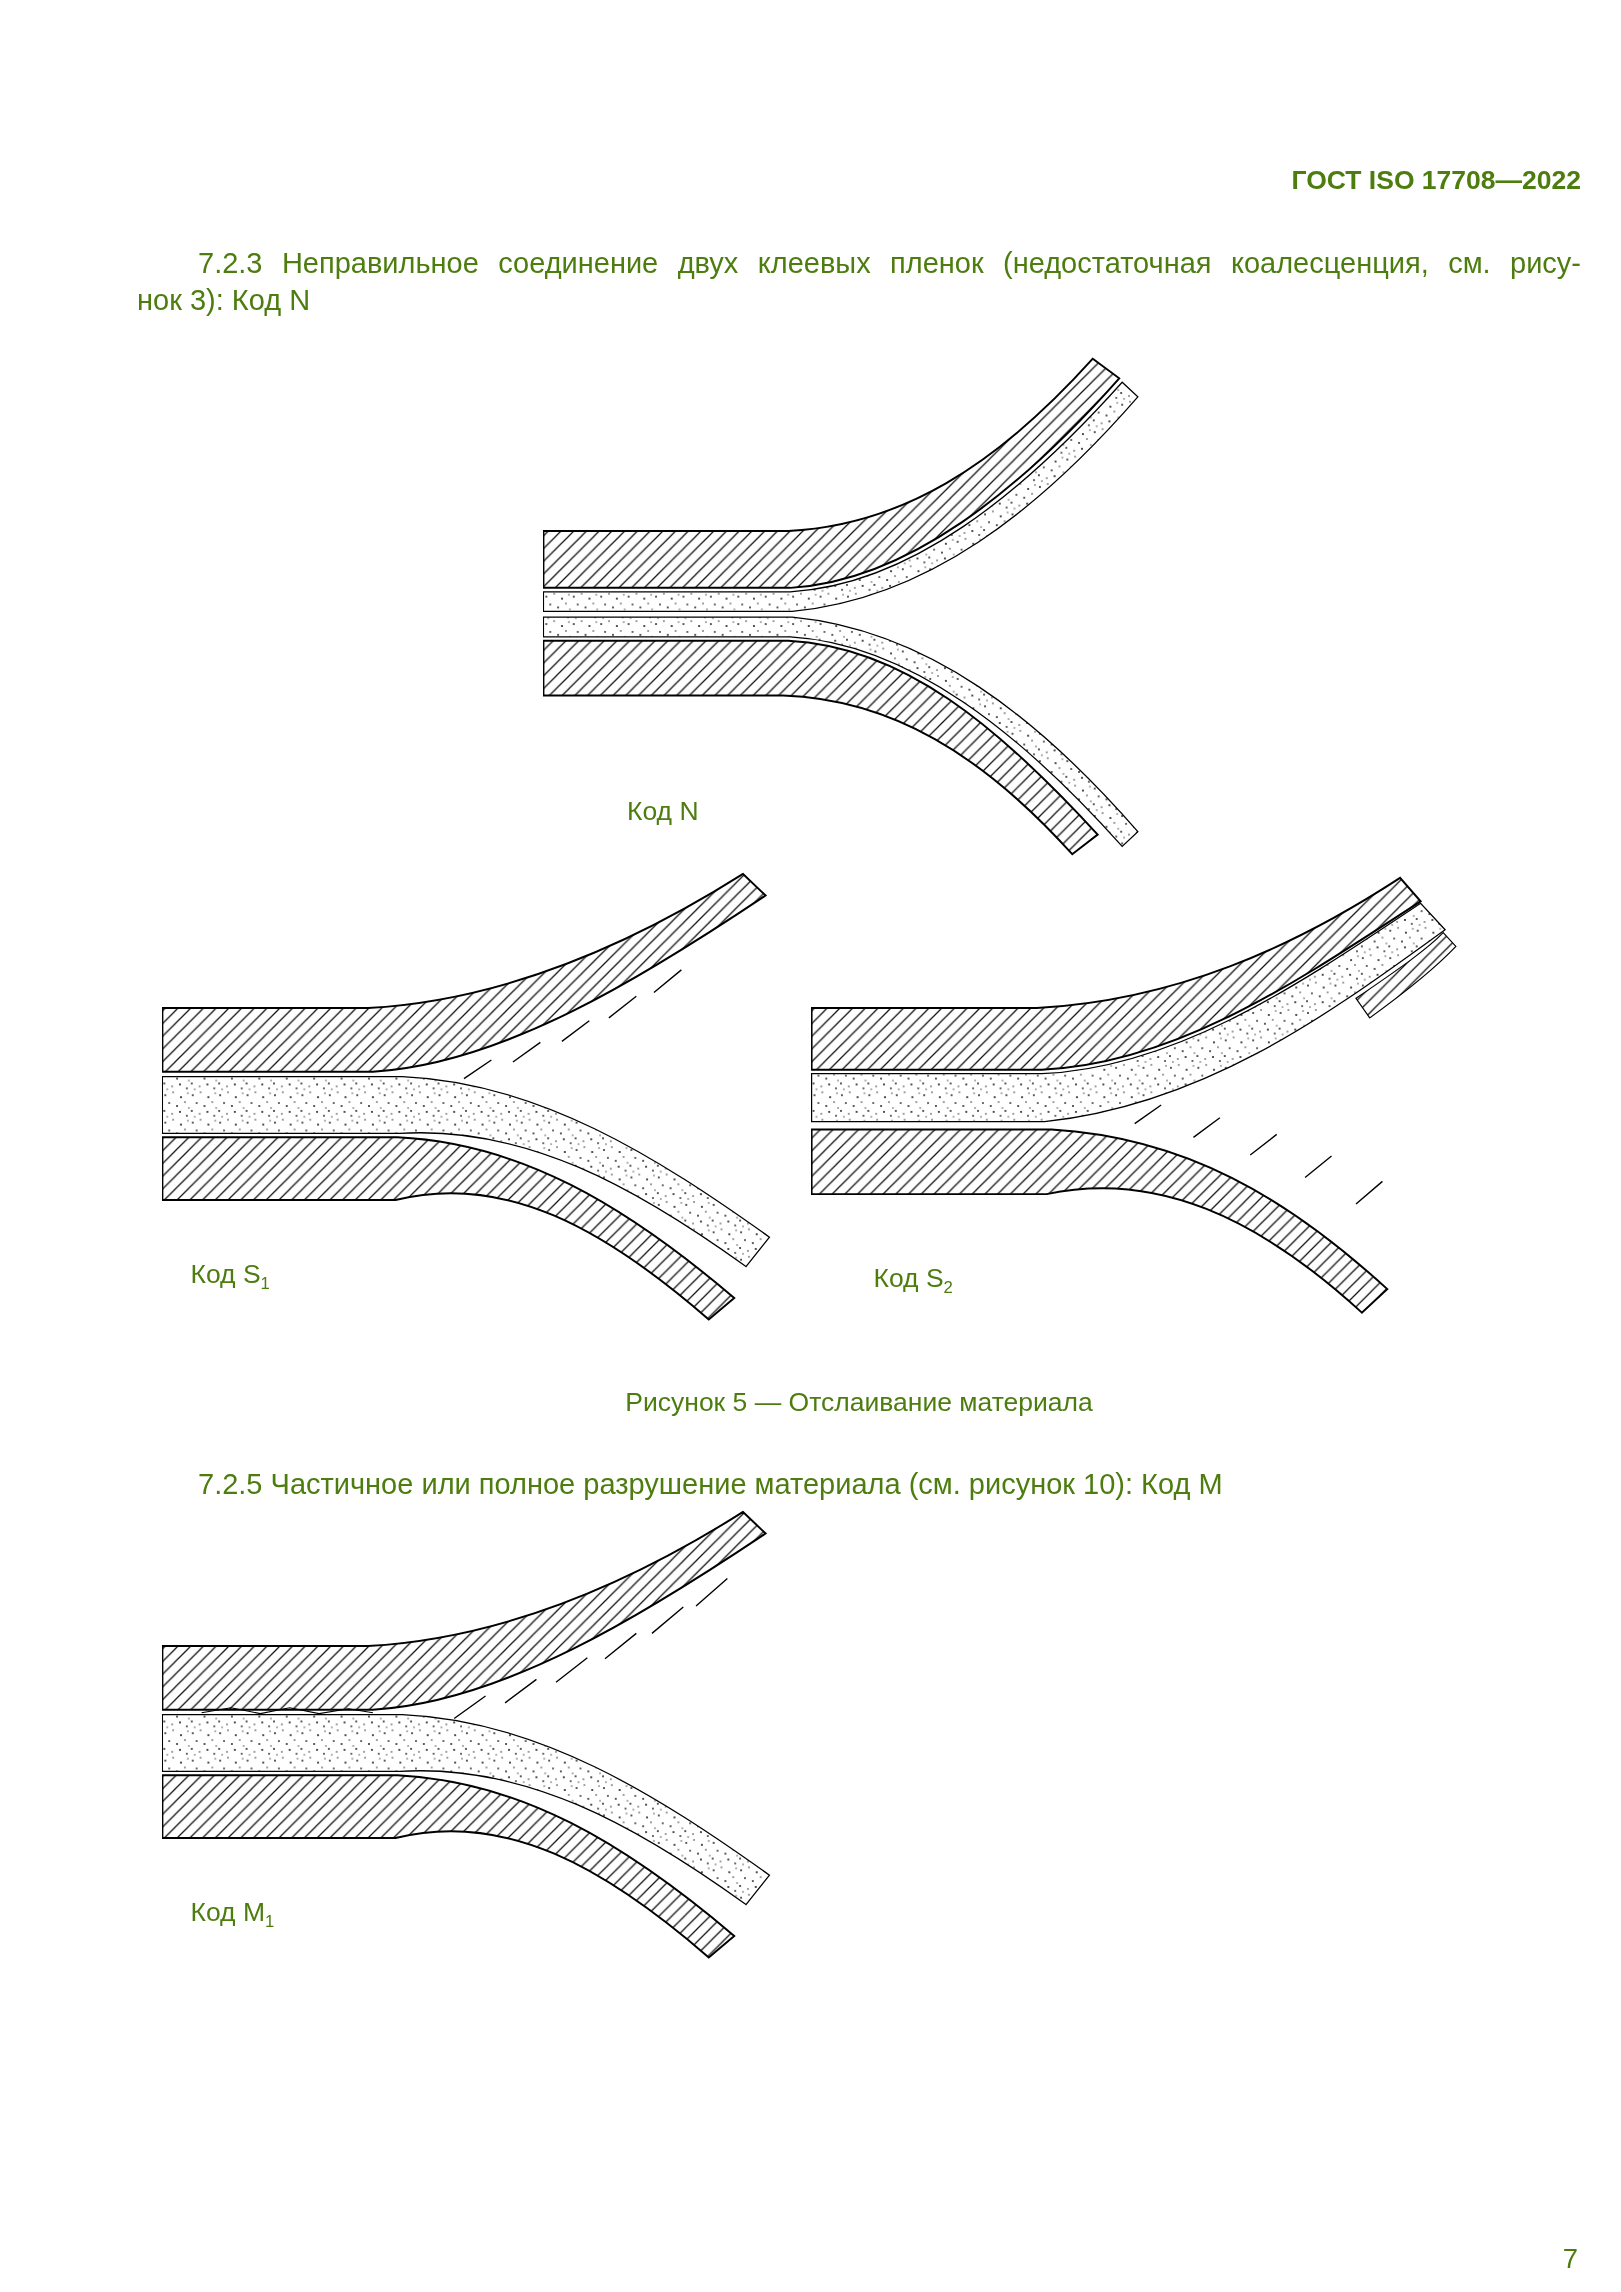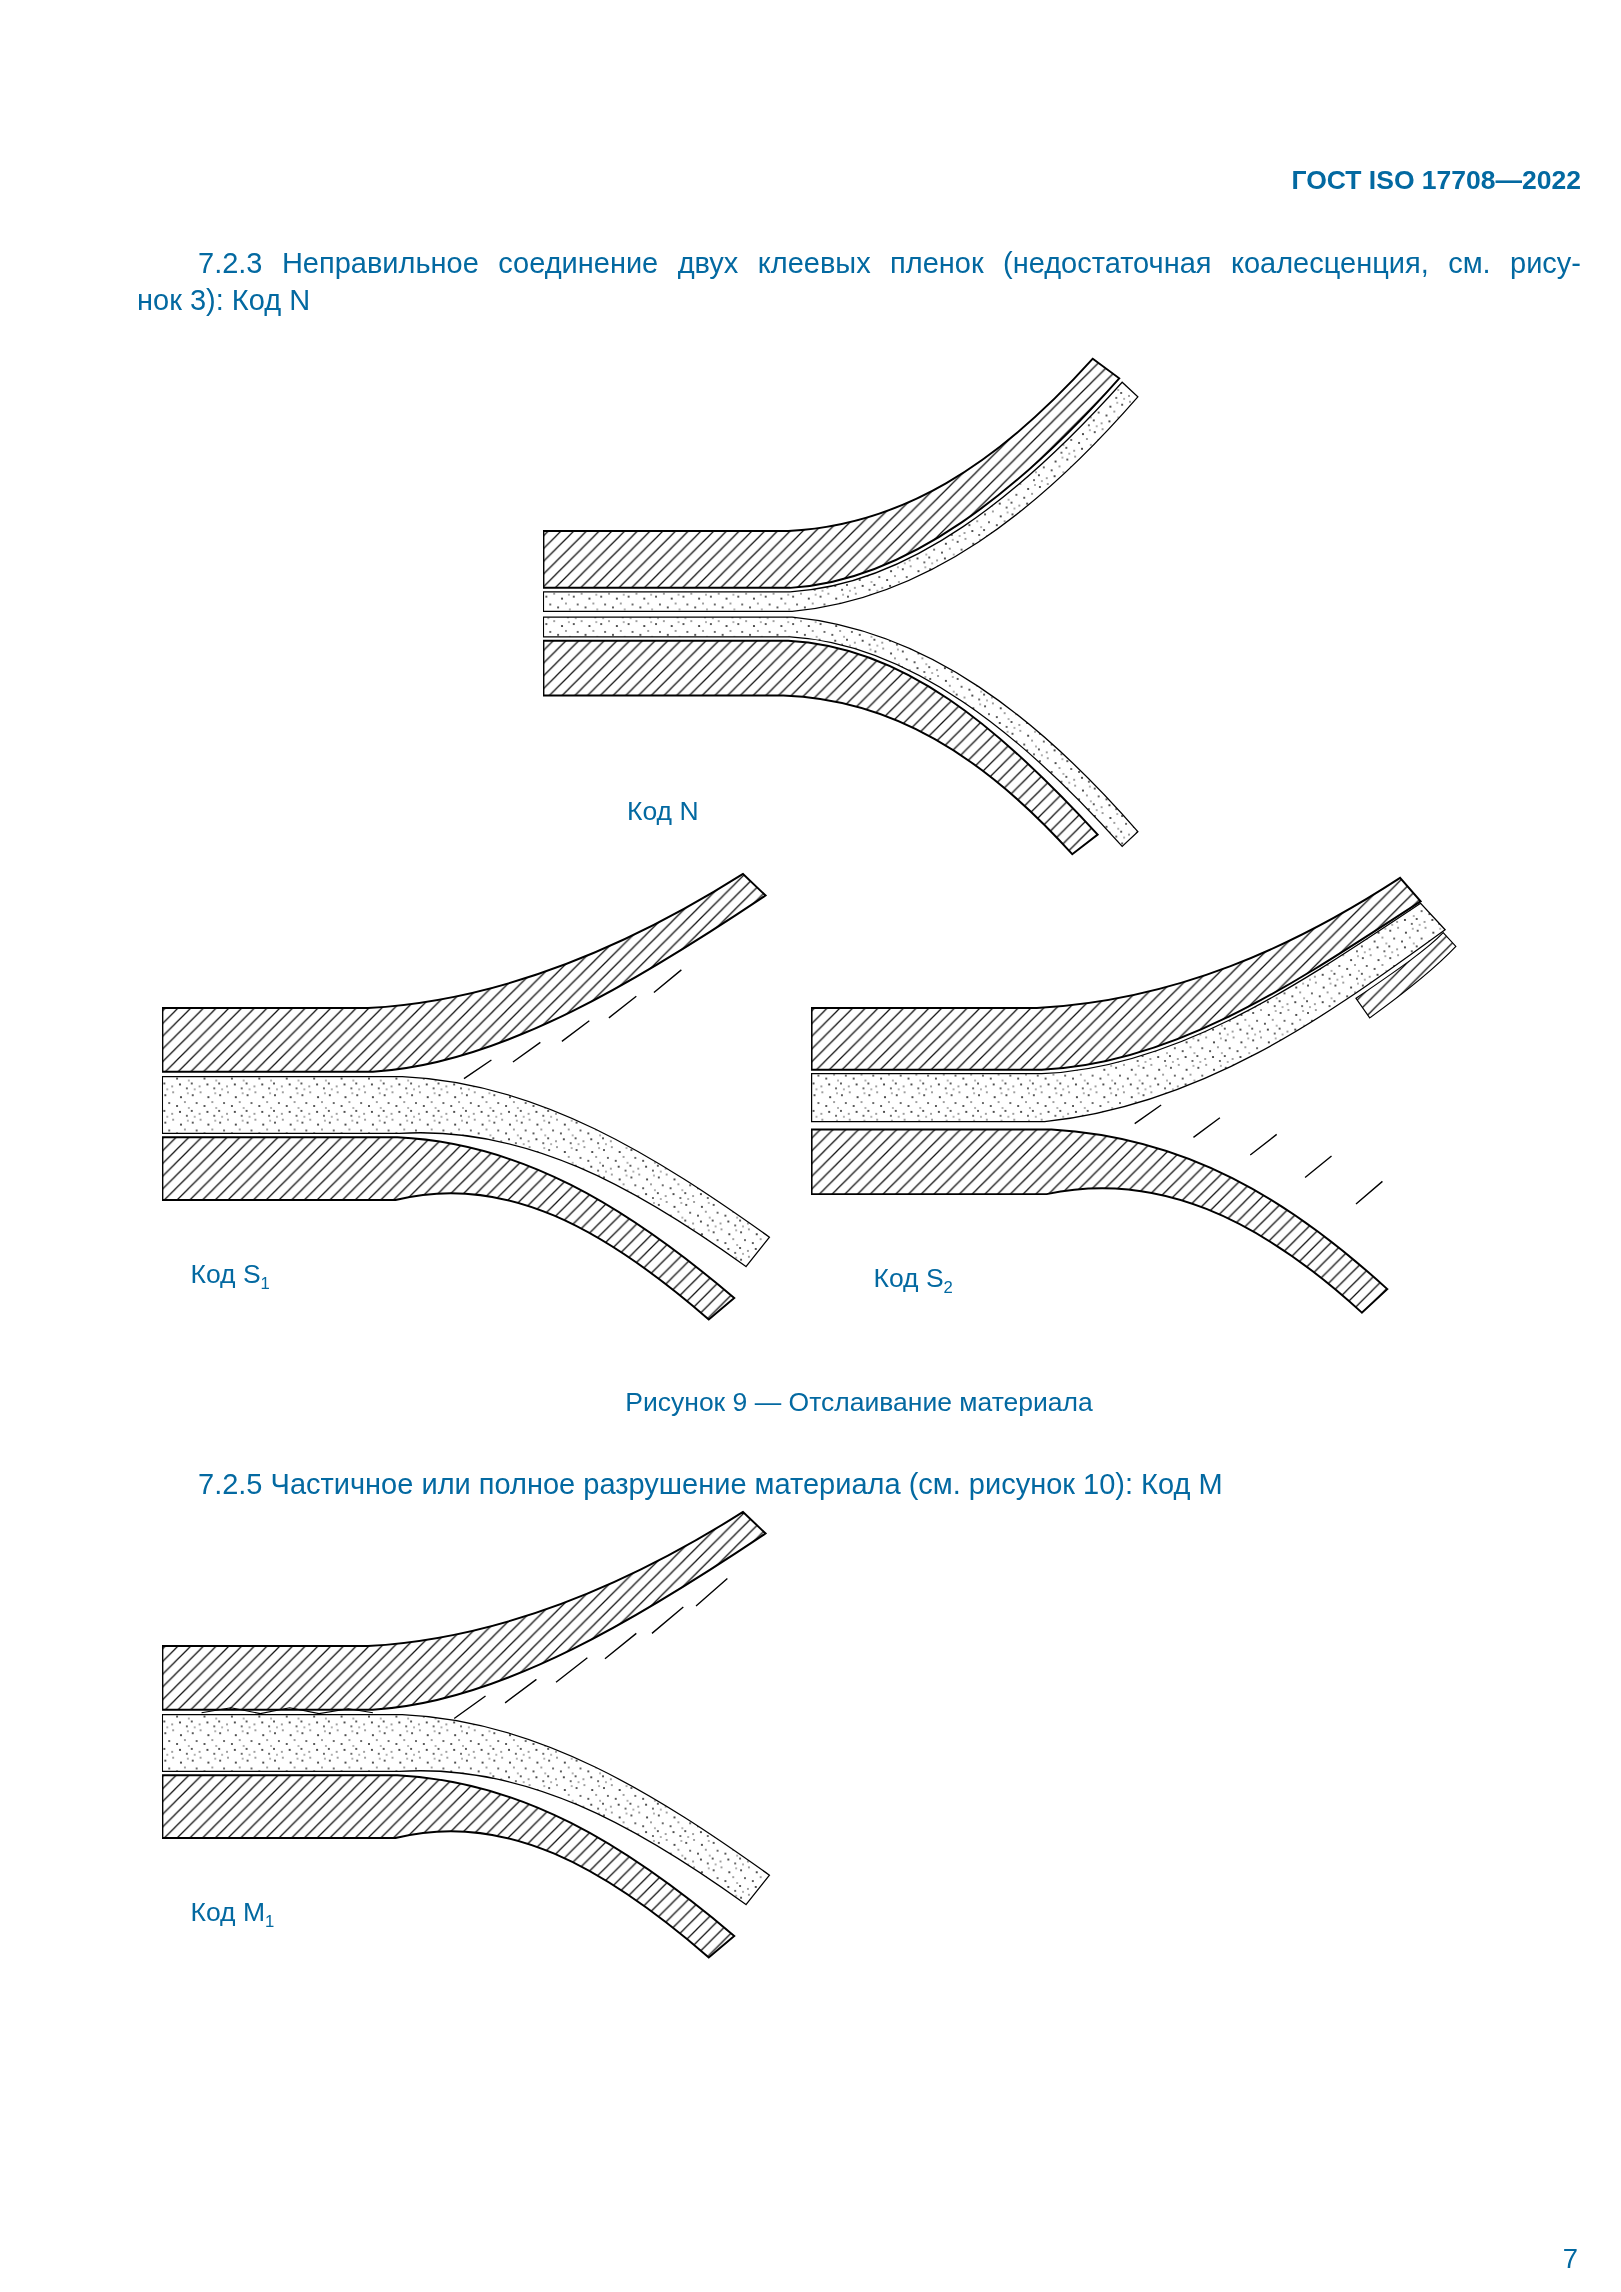--- a/index.html
+++ b/index.html
@@ -1,19 +1,19 @@
 <!DOCTYPE html>
 <html><head>
 <meta charset="utf-8">
 <style>
   * { margin:0; padding:0; box-sizing:border-box; }
   body { background:#ffffff; }
   .page {
     position:relative; width:1621px; height:2293px; background:#ffffff;
-    color:#0369a1; font-family:"Liberation Sans", sans-serif; overflow:hidden;
+    color:#4d7c0f; font-family:"Liberation Sans", sans-serif; overflow:hidden;
   }
   .content { padding:165px 40px 0 137px; }
   .doc-header { text-align:right; font-weight:bold; font-size:26.5px; line-height:31px; }
   .para { font-size:29px; line-height:37px; }
   .p723 { margin-top:49px; }
   .p723 .line1 { text-align:justify; text-align-last:justify; text-indent:61px; }
   .p724 { margin-top:43px; text-indent:61px; }
   .p725 { margin-top:45px; text-indent:61px; }
   .fig-box { position:relative; }
   .fig8-wrap { margin-top:25.5px; margin-left:406px; width:608px; height:519px; }
@@ -102,21 +102,21 @@
           <path class="slv" d="M 556,130 C 600,100 630,79 645,63 L 658,77 C 641,95 606,124 570,150 Z"></path>
           <path class="band" d="M 0,264 L 245,264 C 382,272 486,334 588,427 L 562,451 C 456,354 352,306 240,330 L 0,330 Z"></path>
           <path class="torn" d="M 330,258 L 357,239 M 390,272 L 417,252 M 448,290 L 475,269 M 504,313 L 531,291 M 556,340 L 583,317"></path>
         </svg>
         <div class="fig-label" style="left:63px; top:392px;">
           <span>Код S</span><sub>2</sub>
         </div>
       </div>
     </div>
 
-    <div class="caption cap9">Рисунок 9 — Отслаивание материала</div>
+    <div class="caption cap9">Рисунок 5 — Отслаивание материала</div>
 
     <div class="para p725">7.2.5 Частичное или полное разрушение материала (см. рисунок 10): Код M</div>
 
     <div class="fig-row row10">
       <div class="fig-box">
         <svg width="649" height="470" viewBox="0 0 662 480" aria-hidden="true">
           <path class="band" d="M 0,140 L 210,140 C 335,133 465,84 593,3 L 616,25 C 492,108 348,197 215,205 L 0,205 Z"></path>
           <path class="torn" d="M 298,214 L 330,191 M 350,198 L 382,174 M 402,177 L 434,152 M 452,153 L 484,127 M 500,127 L 532,100 M 545,99 L 577,71"></path>
           <path class="rag" d="M 40,208 L 70,203 L 100,209 L 130,203 L 160,209 L 190,204 L 215,208"></path>
           <path class="film" d="M 0,210 L 245,210 C 385,216 505,292 620,374 L 596,404 C 482,322 370,260 242,268 L 0,268 Z"></path>

